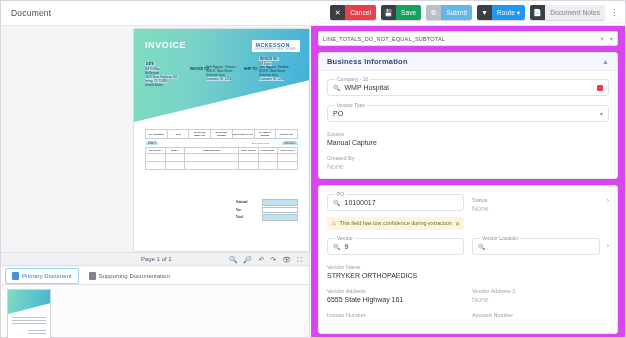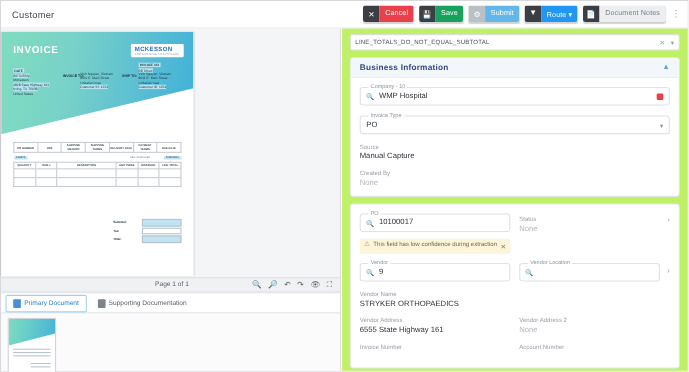--- a/index.html
+++ b/index.html
@@ -26,21 +26,21 @@
   .btn.submit .lb{background:#63b6e8;}
   .btn.route .ic{background:#3d3d44;}
   .btn.route .lb{background:#2196f3;}
   .btn.notes .ic{background:#3d3d44;}
   .btn.notes .lb{background:#eceef0;color:#7b818a;}
   .kebab{width:9px;height:15px;display:flex;flex-direction:column;align-items:center;justify-content:center;gap:1.5px;cursor:pointer;}
   .kebab i{width:1.6px;height:1.6px;background:#6c727a;border-radius:50%;display:block;}
 
   
   .viewer{position:absolute;left:0;top:25px;width:309px;bottom:0;background:#f4f5f7;border-right:1px solid #dcdce1;box-sizing:border-box;}
-  .paper-wrap{position:absolute;left:0;top:0;right:0;height:226px;display:flex;align-items:flex-start;justify-content:flex-start;padding-top:3px;box-sizing:border-box;}
+  .paper-wrap{position:absolute;left:0;top:0;right:0;height:226px;display:flex;align-items:flex-start;justify-content:flex-end;padding-top:3px;box-sizing:border-box;}
   .paper{position:relative;width:175px;height:222px;background:#fff;box-shadow:0 0 2px rgba(0,0,0,.25);overflow:hidden;}
 
   .inv-band{position:absolute;left:0;top:0;width:100%;height:93px;
     background:linear-gradient(100deg,#7fdcc0 0%,#79d2c8 35%,#56bcd4 75%,#3fb0d8 100%);
     clip-path:polygon(0 0,100% 0,100% 55%,0 100%);}
   .inv-title{position:absolute;left:11px;top:11px;font-size:9px;font-weight:bold;color:#ffffff;letter-spacing:.6px;}
   .brand{position:absolute;right:9px;top:11px;background:#fff;padding:1px 4px;border-radius:1px;}
   .brand span{font-size:5.5px;font-weight:bold;color:#2c6fb5;letter-spacing:.3px;}
   .brand .sub{display:block;font-size:2.6px;font-weight:normal;color:#8aa6c4;letter-spacing:.2px;}
 
@@ -78,21 +78,21 @@
   .tab.idle{color:#5b6069;}
   .tab .ti{width:7px;height:8px;background:#4a90d9;border-radius:1px;display:inline-block;position:relative;}
   .tab.idle .ti{background:#7c838c;}
 
   .thumbs{position:absolute;left:0;right:0;top:259px;bottom:0;background:#fbfbfc;padding:4px 0 0 6px;box-sizing:border-box;}
   .thumb{width:42px;height:50px;background:#fff;border:1px solid #cfd4da;position:relative;overflow:hidden;cursor:pointer;}
   .thumb .tband{position:absolute;left:0;top:0;width:100%;height:24px;background:linear-gradient(100deg,#7fdcc0,#46b4d6);clip-path:polygon(0 0,100% 0,100% 55%,0 100%);}
   .thumb .tl{position:absolute;background:#b9c5cd;height:1px;}
 
   
-  .panel{position:absolute;left:310px;top:25px;right:0;bottom:0;background:#bef264;overflow:hidden;}
+  .panel{position:absolute;left:310px;top:25px;right:0;bottom:0;background:#d946ef;overflow:hidden;}
   .err-select{margin:5px 7px 0 7px;height:13px;background:#fff;border:1px solid #ddd;border-radius:2px;display:flex;align-items:center;padding:0 4px;font-size:5.5px;color:#4b4f57;letter-spacing:.2px;}
   .err-select .rt{margin-left:auto;display:flex;gap:5px;color:#9aa0a8;font-size:6px;}
 
   .card{margin:6px 7px 0 7px;background:#fff;border:1px solid #e4e6ea;border-radius:3px;}
   .card-hd{display:flex;align-items:center;height:17px;padding:0 8px;background:#f3f6fb;border-bottom:1px solid #eceef2;border-radius:3px 3px 0 0;}
   .card-hd .t{font-size:7.5px;font-weight:bold;color:#2f4a7a;letter-spacing:.2px;}
   .card-hd .chev{margin-left:auto;color:#6d9ed6;font-size:7px;}
   .card-bd{padding:8px 8px 6px 8px;}
 
   .row2{display:flex;gap:8px;}
@@ -115,21 +115,21 @@
   .warn .wt{font-size:5.5px;color:#7a6a3c;line-height:7px;flex:1;}
   .warn .wx{color:#8a7c52;font-size:6px;cursor:pointer;}
   .side-chev{position:absolute;right:0;top:3px;color:#9aa0a8;font-size:7px;}
 </style>
 </head>
 <body>
 
 <div class="app">
 
   <div class="topbar">
-    <div class="doc-title">Customer</div>
+    <div class="doc-title">Document</div>
 
     <div class="btn-group">
       <div class="btn cancel">
         <div class="ic">✕</div>
         <div class="lb">Cancel</div>
       </div>
       <div class="btn save">
         <div class="ic">💾</div>
         <div class="lb">Save</div>
       </div>

